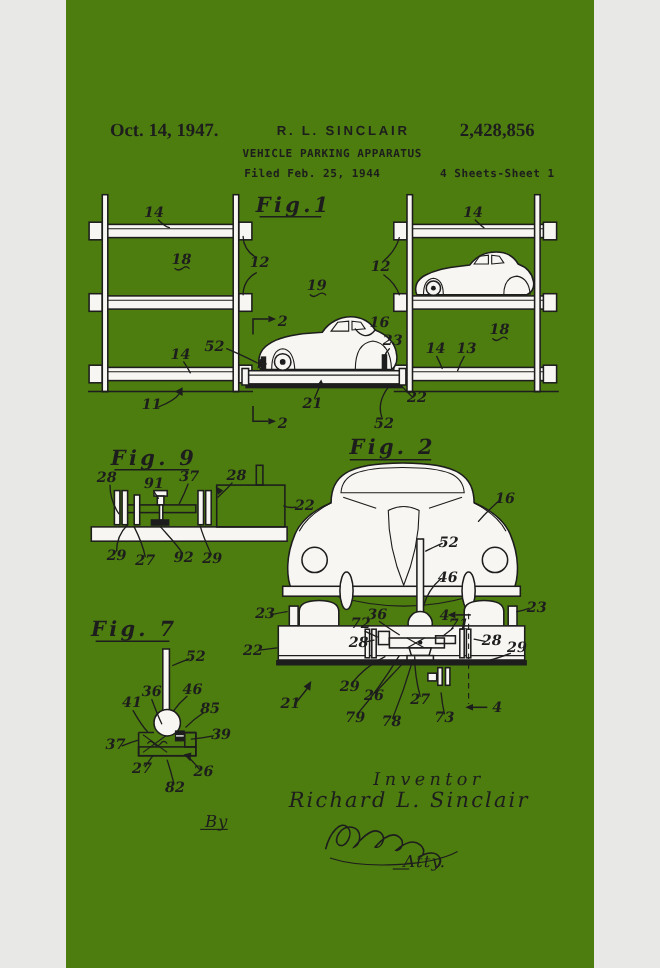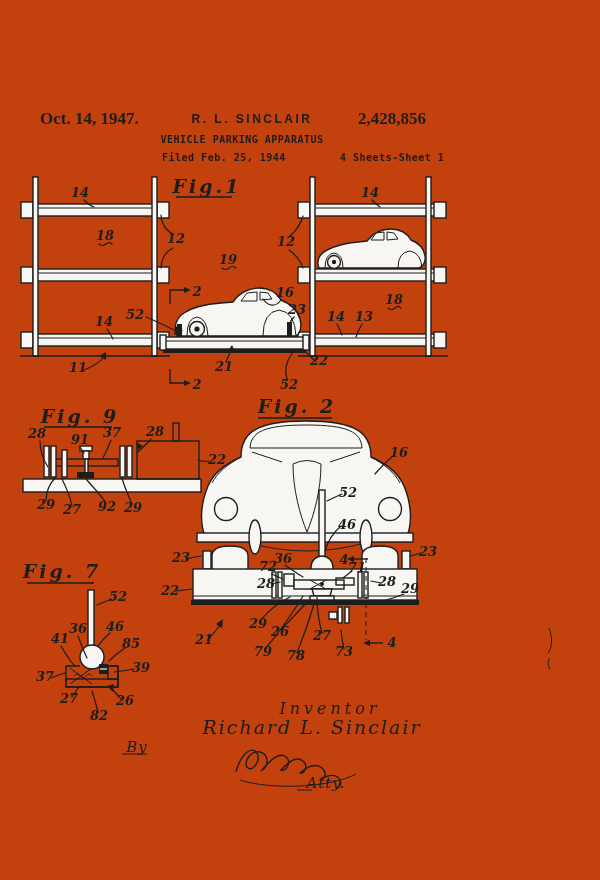--- a/index.html
+++ b/index.html
@@ -1,16 +1,16 @@
 <!DOCTYPE html>
 <html><head>
 <meta charset="utf-8">
 <style>
   html,body{margin:0;padding:0;background:#e8e8e6}
-  .page{position:relative;width:600px;height:880px;background:#c2410c;overflow:hidden;margin:0 auto}
+  .page{position:relative;width:480px;height:880px;background:#4d7c0f;overflow:hidden;margin:0 auto}
   svg{position:absolute;left:0;top:0}
   text{fill:#1d1d1d}
   .h-serif{font-family:"Liberation Serif",serif;font-weight:bold;font-size:17px}
   .h-name{font-family:"Liberation Sans",sans-serif;font-weight:bold;font-size:12px;letter-spacing:2.5px}
   .h-mono{font-family:"DejaVu Sans Mono",monospace;font-weight:bold;font-size:10px;letter-spacing:.5px}
   .fig-title{font-family:"DejaVu Serif",serif;font-style:italic;font-weight:bold;font-size:19px;letter-spacing:3px}
   .ref{font-family:"DejaVu Serif",serif;font-style:italic;font-weight:bold;font-size:13px}
   .inv{font-family:"DejaVu Serif",serif;font-style:italic;font-size:16px;letter-spacing:4px}
   .sig{font-family:"DejaVu Serif",serif;font-style:italic;font-size:19px;letter-spacing:2px}
   .small-it{font-family:"DejaVu Serif",serif;font-style:italic;font-size:15px;letter-spacing:1px}

